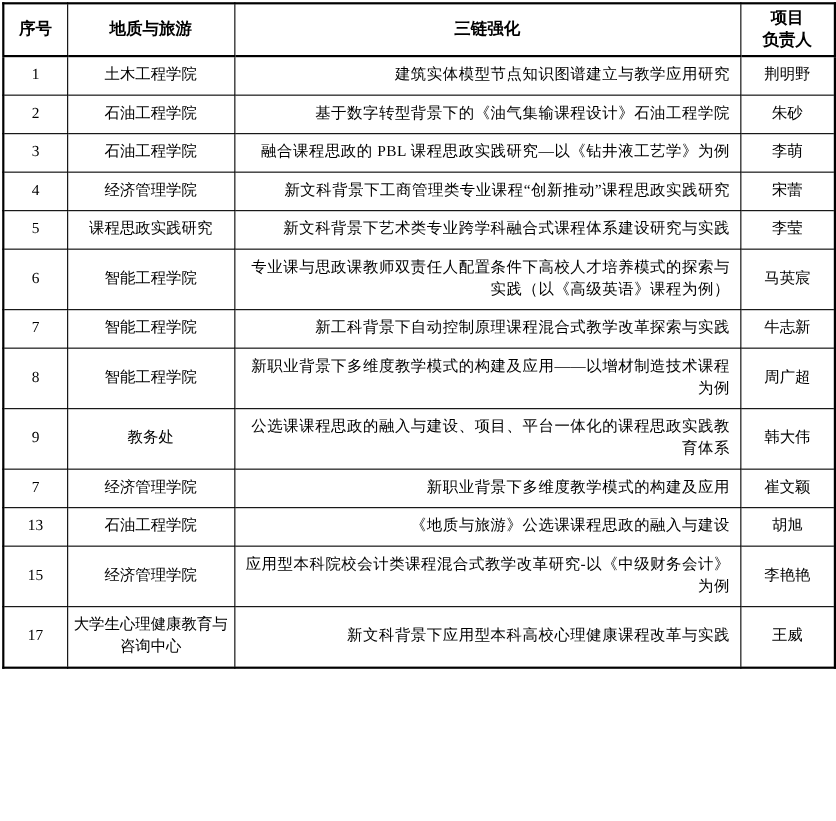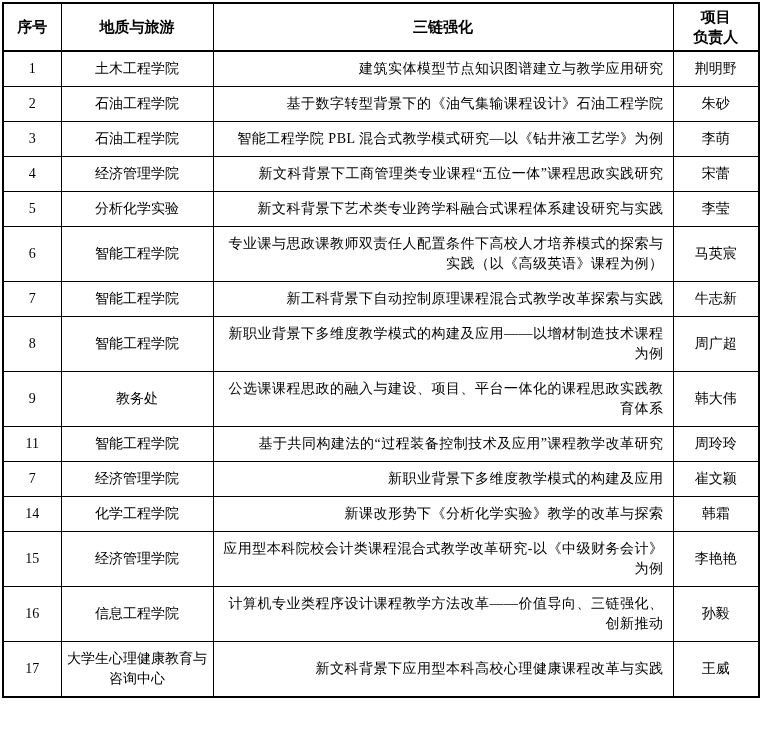--- a/index.html
+++ b/index.html
@@ -86,32 +86,32 @@
         </tr>
         <tr>
           <td>2</td>
           <td>石油工程学院</td>
           <td class="project-cell">基于数字转型背景下的《油气集输课程设计》石油工程学院</td>
           <td>朱砂</td>
         </tr>
         <tr>
           <td>3</td>
           <td>石油工程学院</td>
-          <td class="project-cell">智能工程学院 PBL 混合式教学模式研究—以《钻井液工艺学》为例</td>
+          <td class="project-cell">融合课程思政的 PBL 课程思政实践研究—以《钻井液工艺学》为例</td>
           <td>李萌</td>
         </tr>
         <tr>
           <td>4</td>
           <td>经济管理学院</td>
-          <td class="project-cell">新文科背景下工商管理类专业课程“五位一体”课程思政实践研究</td>
+          <td class="project-cell">新文科背景下工商管理类专业课程“创新推动”课程思政实践研究</td>
           <td>宋蕾</td>
         </tr>
         <tr>
           <td>5</td>
-          <td>分析化学实验</td>
+          <td>课程思政实践研究</td>
           <td class="project-cell">新文科背景下艺术类专业跨学科融合式课程体系建设研究与实践</td>
           <td>李莹</td>
         </tr>
         <tr>
           <td>6</td>
           <td>智能工程学院</td>
           <td class="project-cell">专业课与思政课教师双责任人配置条件下高校人才培养模式的探索与实践（以《高级英语》课程为例）</td>
           <td>马英宸</td>
         </tr>
         <tr>
@@ -126,48 +126,36 @@
           <td class="project-cell">新职业背景下多维度教学模式的构建及应用——以增材制造技术课程为例</td>
           <td>周广超</td>
         </tr>
         <tr>
           <td>9</td>
           <td>教务处</td>
           <td class="project-cell">公选课课程思政的融入与建设、项目、平台一体化的课程思政实践教育体系</td>
           <td>韩大伟</td>
         </tr>
         <tr>
-          <td>11</td>
-          <td>智能工程学院</td>
-          <td class="project-cell">基于共同构建法的“过程装备控制技术及应用”课程教学改革研究</td>
-          <td>周玲玲</td>
-        </tr>
-        <tr>
           <td>7</td>
           <td>经济管理学院</td>
           <td class="project-cell">新职业背景下多维度教学模式的构建及应用</td>
           <td>崔文颖</td>
         </tr>
         <tr>
-          <td>14</td>
-          <td>化学工程学院</td>
-          <td class="project-cell">新课改形势下《分析化学实验》教学的改革与探索</td>
-          <td>韩霜</td>
+          <td>13</td>
+          <td>石油工程学院</td>
+          <td class="project-cell">《地质与旅游》公选课课程思政的融入与建设</td>
+          <td>胡旭</td>
         </tr>
         <tr>
           <td>15</td>
           <td>经济管理学院</td>
           <td class="project-cell">应用型本科院校会计类课程混合式教学改革研究-以《中级财务会计》为例</td>
           <td>李艳艳</td>
-        </tr>
-        <tr>
-          <td>16</td>
-          <td>信息工程学院</td>
-          <td class="project-cell">计算机专业类程序设计课程教学方法改革——价值导向、三链强化、创新推动</td>
-          <td>孙毅</td>
         </tr>
         <tr>
           <td>17</td>
           <td>大学生心理健康教育与咨询中心</td>
           <td class="project-cell">新文科背景下应用型本科高校心理健康课程改革与实践</td>
           <td>王威</td>
         </tr>
       </tbody>
   </table>
 </div>

